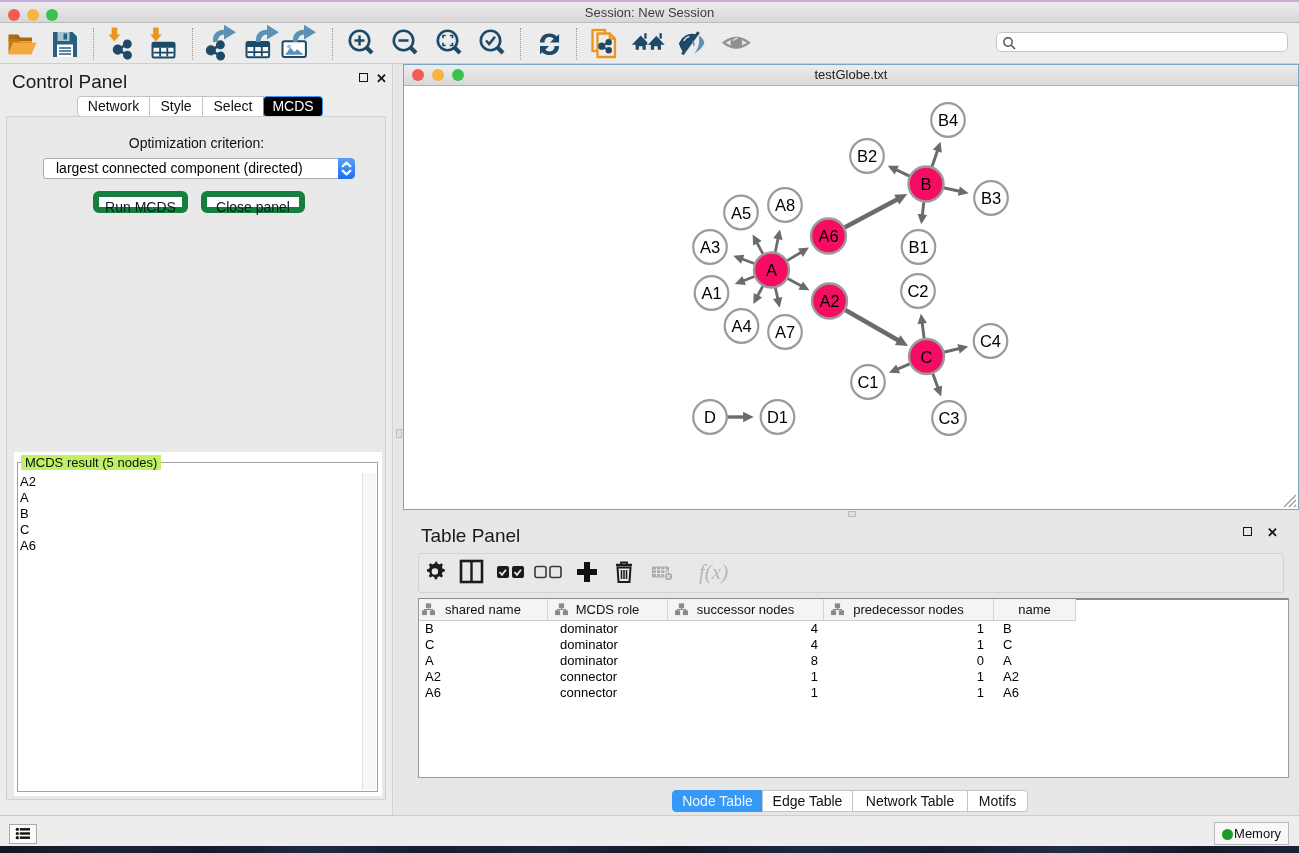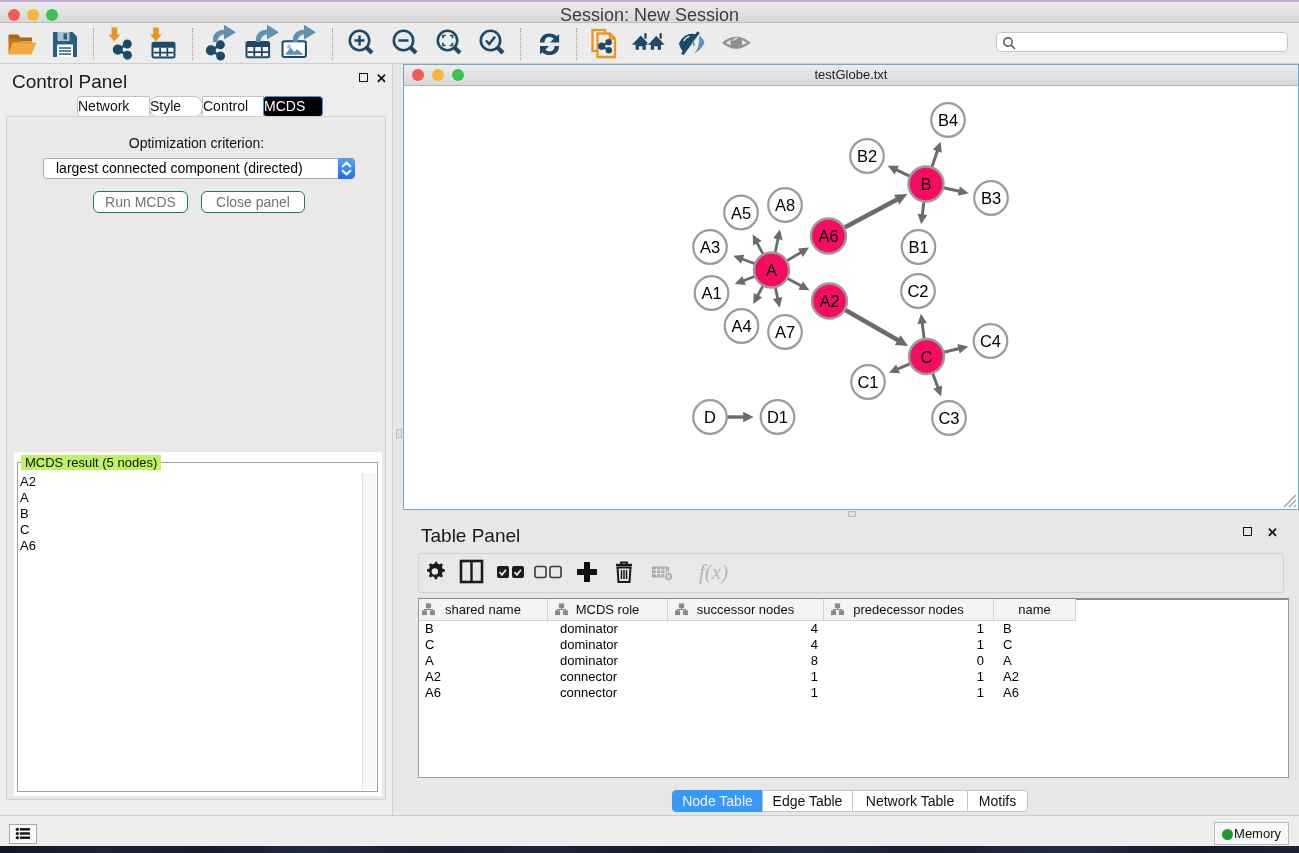--- a/index.html
+++ b/index.html
@@ -4,51 +4,51 @@
 <style>
 * { margin:0; padding:0; box-sizing:border-box; }
 html,body { width:1299px; height:853px; overflow:hidden; font-family:"Liberation Sans", sans-serif; }
 body { position:relative; background:#ebebeb; }
 .abs { position:absolute; }
 
 #deskline { left:0; top:0; width:1299px; height:2px; background:#c8abdc; }
 #titlebar { left:0; top:2px; width:1299px; height:21px;
   background:linear-gradient(#ececec,#d7d7d7); border-bottom:1px solid #bcbcbc; }
 #titlebar .title { position:absolute; left:0; right:0; top:3px; text-align:center;
-  font-size:18px; color:#3c3c3c; }
+  font-size:13px; color:#3c3c3c; }
 .tl { position:absolute; border-radius:50%; width:12px; height:12px; }
 .tl.r { background:#f25c55; }
 .tl.y { background:#f6b53d; }
 .tl.g { background:#3bc34d; }
 
 #toolbar { left:0; top:23px; width:1299px; height:41px; background:#ececec;
   border-bottom:1px solid #cfcfcf; }
 .sep { position:absolute; top:28px; height:32px; width:0;
   border-left:1px dotted #999; }
 
 
 #search { left:996px; top:32px; width:292px; height:20px; background:#fff;
   border:1px solid #c6c6c6; border-radius:5px; }
 
 #cpanel { left:0; top:64px; width:393px; height:754px; background:#ededed; border-right:1px solid #d2d2d2; }
 .ptitle { font-size:19px; color:#1a1a1a; }
 .tab { position:absolute; height:21px; font-size:14px; color:#111; background:#fff;
-  border:1px solid #c3c3c3; line-height:19px; top:96px; }
+  border:1px solid #c3c3c3; text-align:center; line-height:19px; top:96px; }
 .tab.sel { background:#000000; color:#fff; border-color:#3799f7; border-radius:4px; }
 
 #cpbox { left:6px; top:116px; width:380px; height:684px; background:#e9e9e9;
   border:1px solid #d0d0d0; }
 #optlabel { left:0; top:135px; width:393px; text-align:center; font-size:14px; color:#111; }
 #combo { left:43px; top:158px; width:312px; height:21px; background:#fff;
   border:1px solid #ababab; border-radius:3px; font-size:14px; color:#000;
   line-height:19px; padding-left:12px; }
 #combobtn { left:338px; top:158px; width:17px; height:21px;
   background:linear-gradient(#55a1f8,#1d6ff3); border-radius:0 5px 5px 0; }
-.btn { position:absolute; height:22px; background:#fff; border:1px solid #15803d;
-  border-radius:6px; font-size:14px; color:#737373; text-align:center; line-height:20px; }
+.btn { position:absolute; height:22px; background:#fff; border:6px solid #15803d;
+  border-radius:6px; font-size:14px; color:#0f172a; text-align:center; line-height:20px; }
 
 #mcdsbox { left:14px; top:452px; width:368px; height:344px; background:#fff; }
 #mcdsframe { left:17px; top:462px; width:361px; height:330px; border:1px solid #a2a2a2; }
 #mcdstitle { left:21px; top:455px; background:#bef264; padding:0 4px; font-size:13px; color:#111; }
 #mcdslist { left:20px; top:474px; width:340px; height:316px; background:#fff;
   font-size:13px; color:#000; line-height:16px; }
 #mcdsscroll { left:362px; top:473px; width:14px; height:317px; background:#f7f7f7;
   border-left:1px solid #e2e2e2; }
 
 #rightbg { left:394px; top:64px; width:905px; height:754px; background:#e7e7e7; }
@@ -206,22 +206,22 @@
 <svg class="abs" style="left:1002px; top:36px;" width="16" height="16">
 <circle cx="6" cy="6" r="4.2" fill="none" stroke="#4f4f4f" stroke-width="1.4"></circle>
 <line x1="9.2" y1="9.2" x2="13" y2="13" stroke="#4f4f4f" stroke-width="1.4"></line>
 </svg>
 
 <div class="abs" id="cpanel"></div>
 <div class="abs ptitle" style="left:12px; top:71px;">Control Panel</div>
 <div class="abs" style="left:359px; top:73px; width:9px; height:9px; border:1.5px solid #111;"></div>
 <div class="abs" style="left:376px; top:71px; font-size:13px; font-weight:bold; color:#111;">✕</div>
 <div class="tab" style="left:77px; width:73px; border-radius:4px 0 0 4px;">Network</div>
-<div class="tab" style="left:149px; width:54px;border-radius:9px;">Style</div>
-<div class="tab" style="left:202px; width:62px;">Control</div>
+<div class="tab" style="left:149px; width:54px;">Style</div>
+<div class="tab" style="left:202px; width:62px;">Select</div>
 <div class="tab sel" style="left:263px; width:60px;">MCDS</div>
 <div class="abs" id="cpbox"></div>
 <div class="abs" id="optlabel">Optimization criterion:</div>
 <div class="abs" id="combo">largest connected component (directed)</div>
 <div class="abs" id="combobtn"><svg width="17" height="21">
   <path d="M4.7 8.3 L8.5 4.6 L12.3 8.3" stroke="#fff" stroke-width="2.2" fill="none" stroke-linecap="round" stroke-linejoin="round"></path>
   <path d="M4.7 12.7 L8.5 16.4 L12.3 12.7" stroke="#fff" stroke-width="2.2" fill="none" stroke-linecap="round" stroke-linejoin="round"></path>
 </svg></div>
 <div class="btn" style="left:93px; top:191px; width:95px;">Run MCDS</div>
 <div class="btn" style="left:201px; top:191px; width:104px;">Close panel</div>

